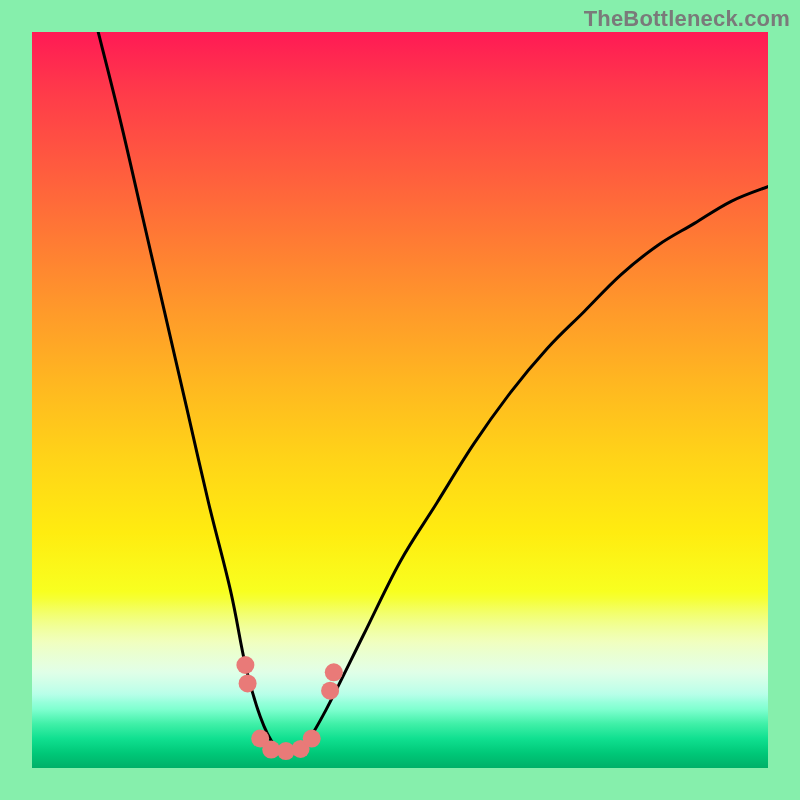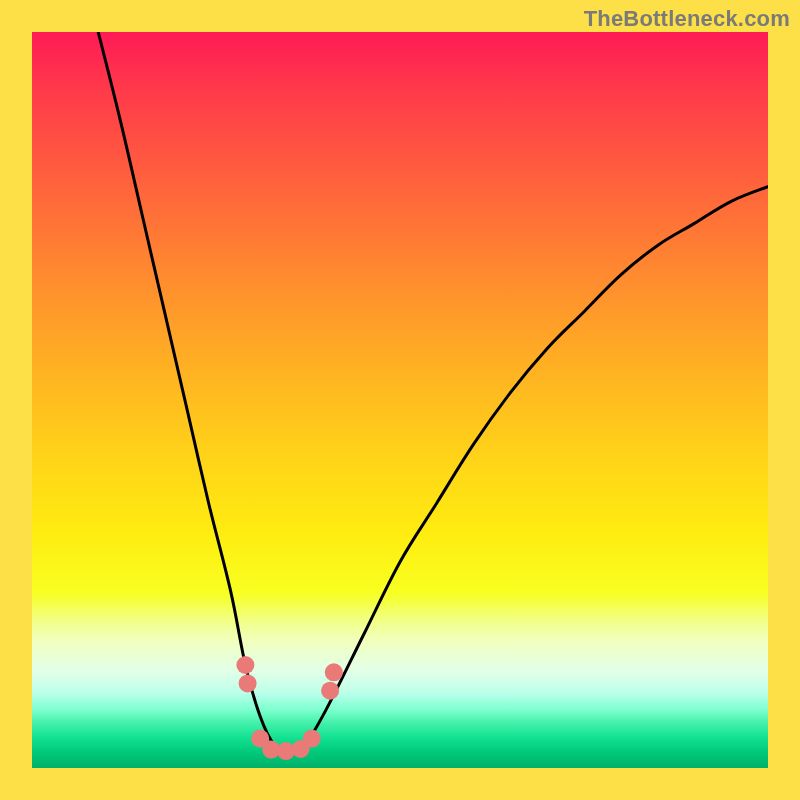--- a/index.html
+++ b/index.html
@@ -10,21 +10,21 @@
     background: #000;
     overflow: hidden;
     font-family: Arial, Helvetica, sans-serif;
   }
   .frame {
     position: absolute;
     top: 0;
     left: 0;
     width: 800px;
     height: 800px;
-    background: #fde047;
+    background: #86efac;
   }
   .plot {
     position: absolute;
     top: 32px;
     left: 32px;
     width: 736px;
     height: 736px;
     overflow: hidden;
   }
   .gradient {

